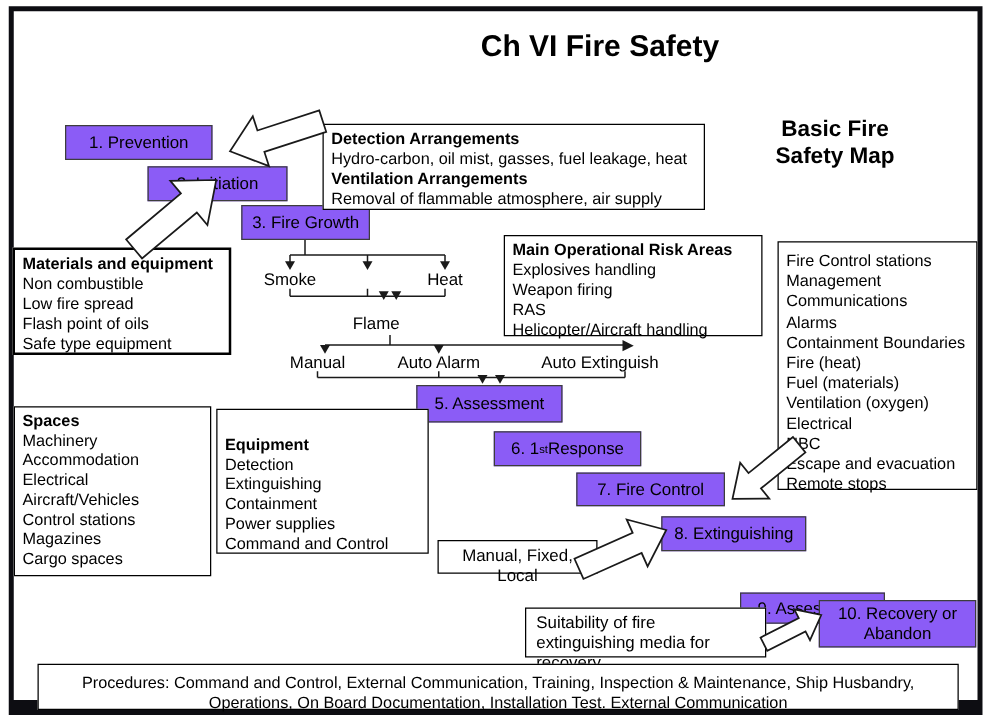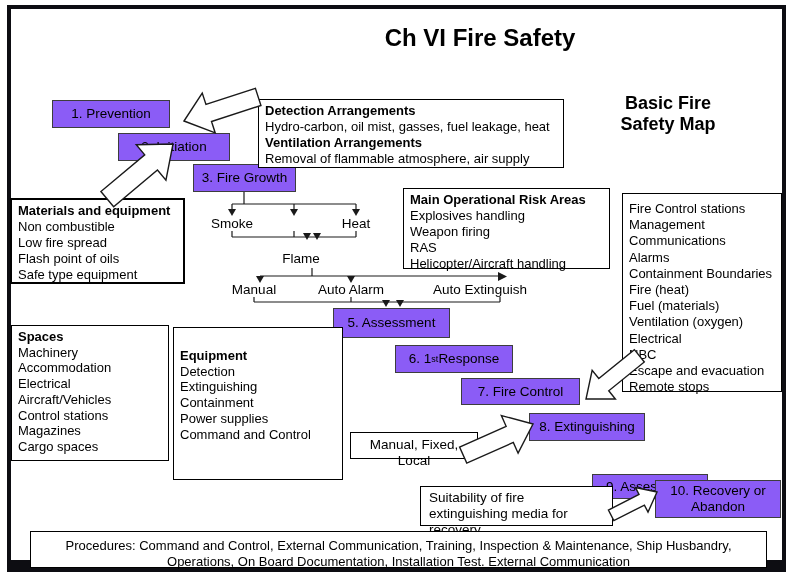--- a/index.html
+++ b/index.html
@@ -152,21 +152,21 @@
         <div class="li">Machinery</div>
         <div class="li">Accommodation</div>
         <div class="li">Electrical</div>
         <div class="li">Aircraft/Vehicles</div>
         <div class="li">Control stations</div>
         <div class="li">Magazines</div>
         <div class="li">Cargo spaces</div>
       </div>
   </div>
 
-  <div class="abs txtbox" style="left:173px; top:327px; width:170px; height:153px; padding-top:20px; line-height:15.7px;">
+  <div class="abs txtbox" style="left:173px; top:327px; width:170px; height:116px; padding-top:20px; line-height:15.7px;">
     <div class="hd">Equipment</div>
     <div>
         <div class="li">Detection</div>
         <div class="li">Extinguishing</div>
         <div class="li">Containment</div>
         <div class="li">Power supplies</div>
         <div class="li">Command and Control</div>
       </div>
   </div>
 

